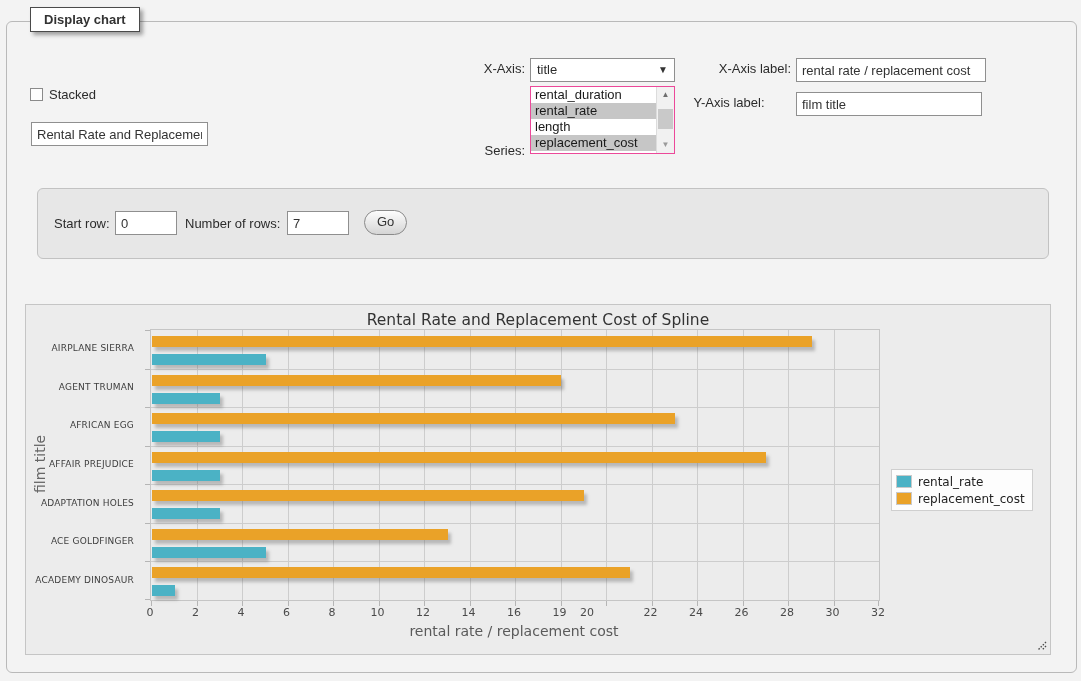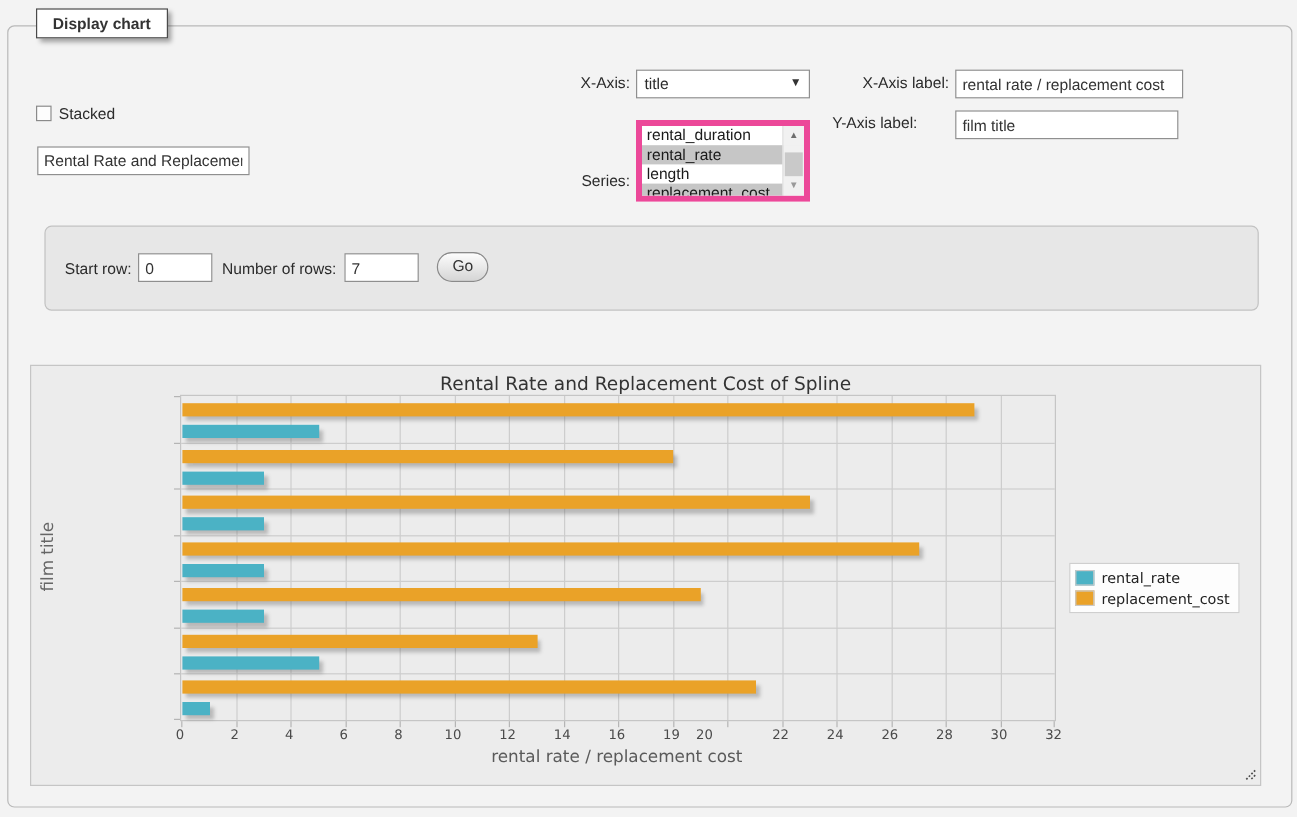--- a/index.html
+++ b/index.html
@@ -21,21 +21,21 @@
   .radio.checked::after{content:"";position:absolute;left:2px;top:2px;width:6px;height:6px;
          border-radius:50%;background:#444;}
   .checkbox{display:inline-block;width:13px;height:13px;border:1px solid #8a8a8a;background:#fdfdfd;
          margin-right:6px;vertical-align:-2px;box-sizing:border-box;}
   input.txt{box-sizing:border-box;height:24px;border:1px solid #8f8f8f;background:#fff;
          font-family:"Liberation Sans",sans-serif;font-size:13px;color:#333;padding:2px 5px;border-radius:0;}
   .select{box-sizing:border-box;height:24px;border:1px solid #8f8f8f;background:#fff;
          padding:3px 6px;position:relative;}
   .select .arrow{position:absolute;right:6px;top:5px;font-size:10px;color:#333;}
   
-  .mselect{box-sizing:border-box;border:5px solid #ec4899;background:#fff;overflow:hidden;margin-top:14px;}
+  .mselect{box-sizing:border-box;border:1px solid #ec4899;background:#fff;overflow:hidden;}
   .ms-options{position:absolute;left:0;top:0;right:17px;bottom:0;}
   .ms-option{height:16px;line-height:16px;padding:0 4px;white-space:nowrap;color:#1a1a1a;}
   .ms-option.selected{background:#c6c6c6;}
   .sbar{position:absolute;top:0;right:0;width:17px;bottom:0;background:#f1f1f1;border-left:1px solid #dcdcdc;}
   .sbtn{position:absolute;left:0;width:17px;height:16px;background:#f1f1f1;color:#6e6e6e;
         font-size:8px;text-align:center;line-height:16px;}
   .sbtn.down{bottom:0;color:#9a9a9a;}
   .sthumb{position:absolute;left:1px;top:22px;width:15px;height:20px;background:#c9c9c9;}
   
   .rows-panel{position:absolute;left:30px;top:166px;width:1012px;height:71px;background:#e7e7e7;
@@ -112,20 +112,29 @@
       <span class="abs lbl" style="left:16px;top:24px;">Start row:</span>
       <input class="txt abs" style="left: 77px; top: 22px; width: 62px;" type="text" value="0">
       <span class="abs lbl" style="left:147px;top:24px;">Number of rows:</span>
       <input class="txt abs" style="left: 249px; top: 22px; width: 62px;" type="text" value="7">
       <button class="go-btn abs" style="left:326px;top:21px;">Go</button>
     </div>
 
     <div class="chart-panel">
       <div class="chart-title">Rental Rate and Replacement Cost of Spline</div>
       <div class="film-title-lbl">film title</div>
+      <div class="ycats" id="ycats">
+          <div class="ycat" style="top: 14.2857px;">AIRPLANE SIERRA</div>
+          <div class="ycat" style="top: 52.8571px;">AGENT TRUMAN</div>
+          <div class="ycat" style="top: 91.4286px;">AFRICAN EGG</div>
+          <div class="ycat" style="top: 130px;">AFFAIR PREJUDICE</div>
+          <div class="ycat" style="top: 168.571px;">ADAPTATION HOLES</div>
+          <div class="ycat" style="top: 207.143px;">ACE GOLDFINGER</div>
+          <div class="ycat" style="top: 245.714px;">ACADEMY DINOSAUR</div>
+        </div>
       <div class="plot" id="plot">
           <div class="xstub" style="left: 0px;"></div>
           <div class="vline" style="left: 45.5px;"></div>
           <div class="xstub" style="left: 45.5px;"></div>
           <div class="vline" style="left: 91px;"></div>
           <div class="xstub" style="left: 91px;"></div>
           <div class="vline" style="left: 136.5px;"></div>
           <div class="xstub" style="left: 136.5px;"></div>
           <div class="vline" style="left: 182px;"></div>
           <div class="xstub" style="left: 182px;"></div>

